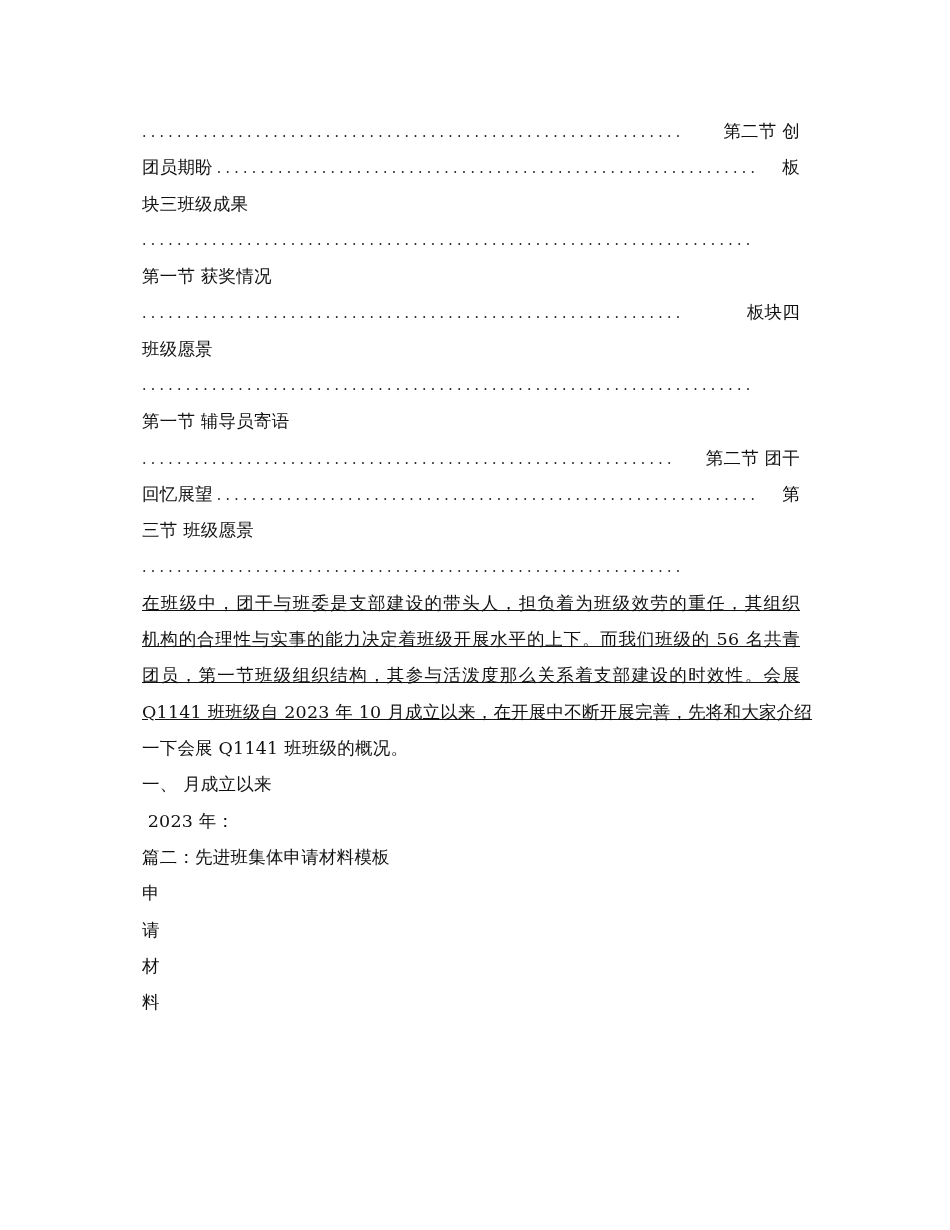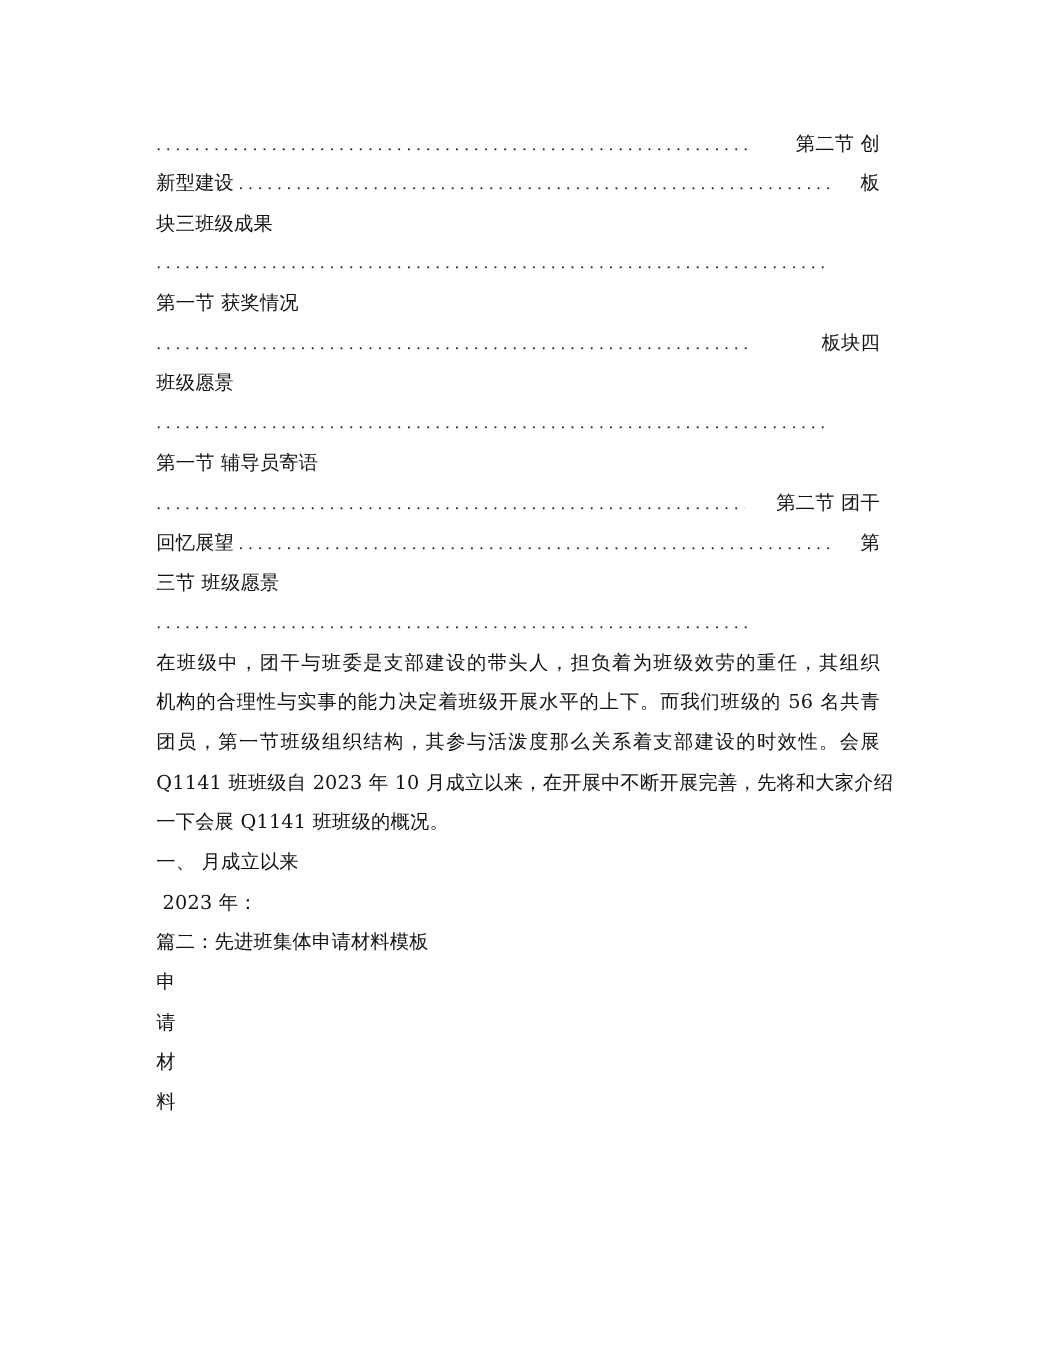--- a/index.html
+++ b/index.html
@@ -41,33 +41,34 @@
     color: #222;
   }
   .right {
     margin-left: auto;
   }
   .justify {
     text-align: justify;
     text-align-last: justify;
     display: block;
     width: 658px;
+    text-decoration: underline;
   }
 </style>
 </head>
 <body>
 
 <div class="page">
 
   <div class="line toc">
     <span class="dots" style="width:553px">..............................................................</span>
     <span class="right">第二节 创</span>
   </div>
   <div class="line toc">
-    <span>新型建设</span>
+    <span>团员期盼</span>
     <span class="dots" style="width:540px; margin-left:4px">..............................................................</span>
     <span class="right">板</span>
   </div>
   <div class="line toc">
     <span>块三班级成果</span>
   </div>
   <div class="line toc">
     <span class="dots" style="width:640px">......................................................................</span>
   </div>
   <div class="line toc">

